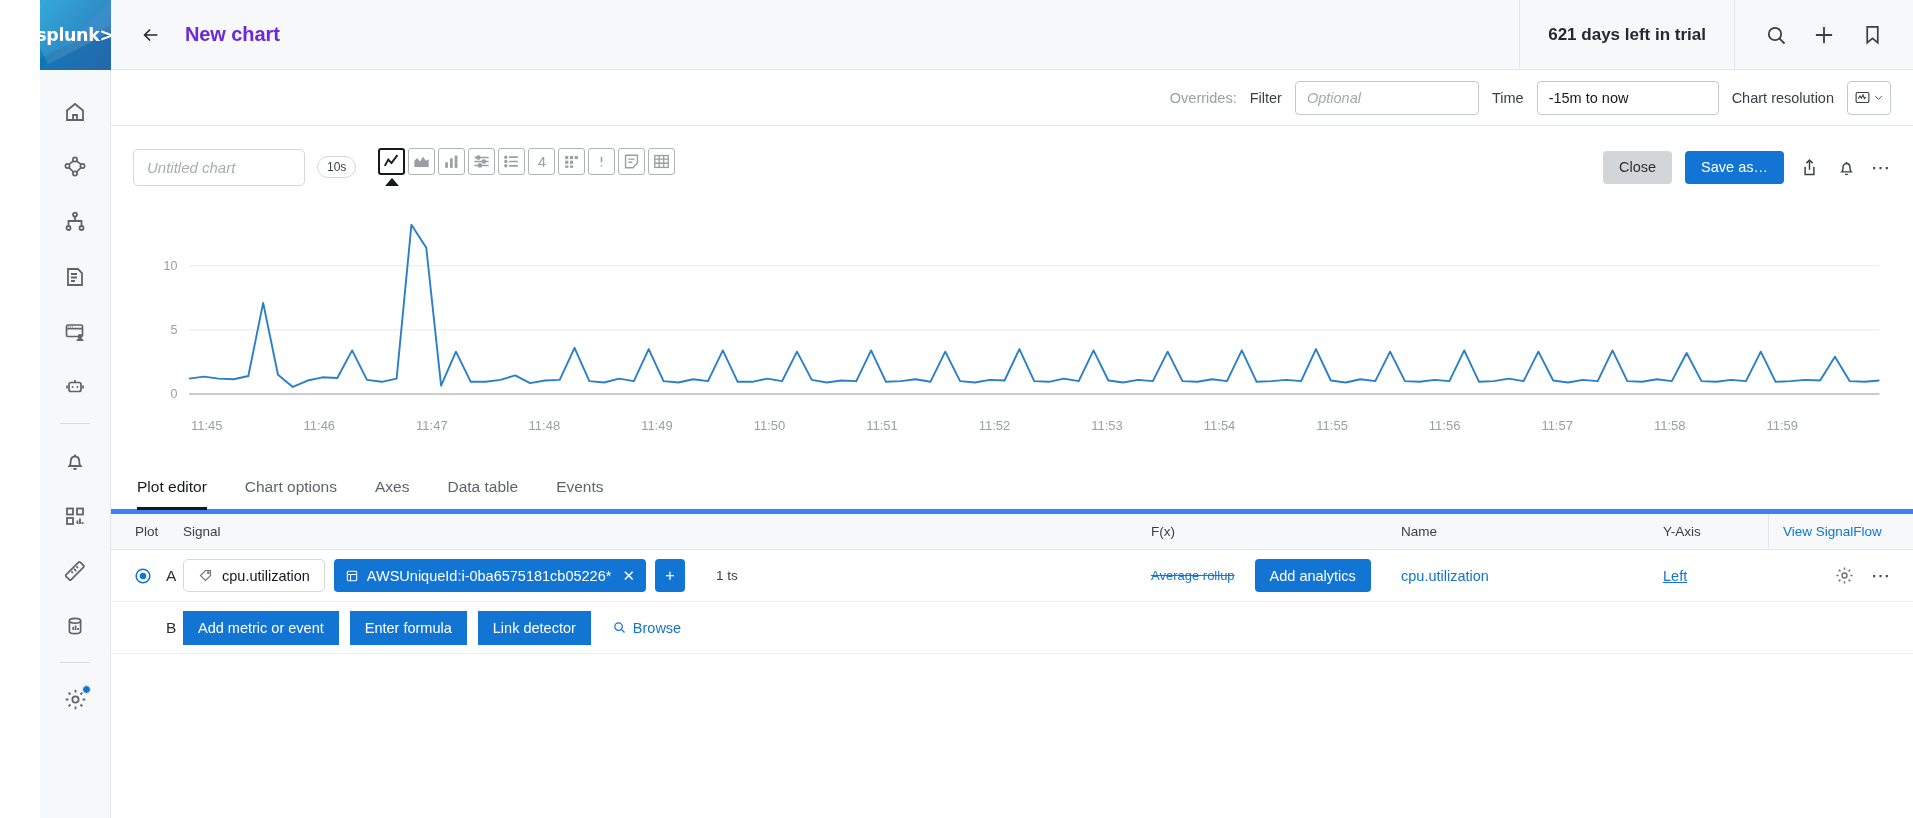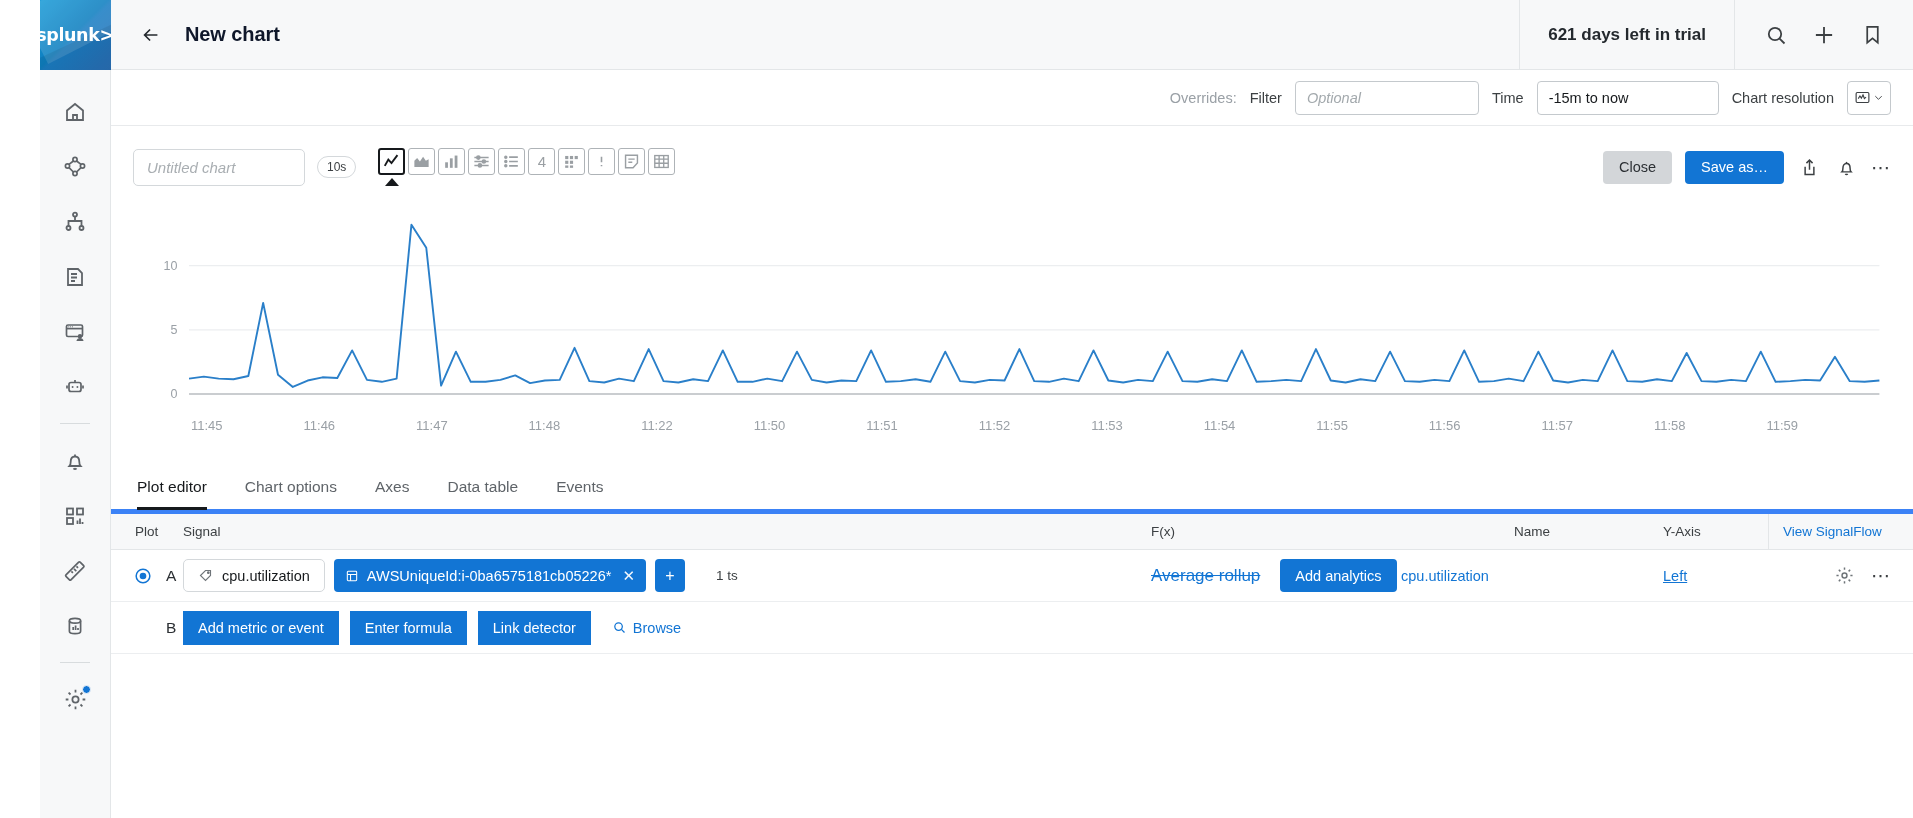--- a/index.html
+++ b/index.html
@@ -63,21 +63,21 @@
   
   .topbar {
     height: 70px; display: flex; align-items: stretch;
     background: #f7f8f9; border-bottom: 1px solid #e3e6e8;
   }
   .topbar-left { display: flex; align-items: center; flex: 1; padding-left: 26px; gap: 20px; }
   .back-btn {
     width: 28px; height: 28px; display: flex; align-items: center; justify-content: center;
     cursor: pointer; border-radius: 3px; color: #24292e;
   }
-  .page-title { font-size: 20px; font-weight: 600; color: #0f172a; letter-spacing: -.1px; }
+  .page-title { font-size: 20px; font-weight: 600; color: #6d28d9; letter-spacing: -.1px; }
   .trial-box {
     display: flex; align-items: center; padding: 0 28px;
     border-left: 1px solid #e3e6e8; border-right: 1px solid #e3e6e8;
     font-size: 17px; font-weight: 700; color: #24292e; white-space: nowrap;
   }
   .topbar-icons { display: flex; align-items: center; gap: 22px; padding: 0 28px; }
   .ticon { width: 26px; height: 26px; display: flex; align-items: center; justify-content: center; cursor: pointer; color: #3c4043; }
 
   
   .overrides {
@@ -157,21 +157,21 @@
   
   .tbl { width: 100%; }
   .tbl-head {
     display: flex; align-items: center; height: 36px;
     background: #f7f8f9; border-bottom: 1px solid #e3e6e8;
     font-size: 13.5px; color: #3c4043;
   }
   .th-plot { width: 72px; padding-left: 24px; }
   .th-signal { flex: 1; }
   .th-fx { width: 250px; }
-  .th-name { width: 262px; text-align: center; }
+  .th-name { width: 262px; }
   .th-yaxis { width: 105px; }
   .th-flow {
     width: 145px; color: #1275d4; cursor: pointer;
     border-left: 1px solid #e3e6e8; height: 36px; display: flex; align-items: center; padding-left: 14px;
   }
   .row {
     display: flex; align-items: center; min-height: 52px;
     border-bottom: 1px solid #eceef0; font-size: 14.5px;
   }
   .row-plot { width: 72px; display: flex; align-items: center; gap: 13px; padding-left: 22px; }
@@ -189,21 +189,21 @@
     font-size: 14.5px; cursor: pointer; white-space: nowrap;
   }
   .chip-x { font-size: 15px; opacity: .95; margin-left: 3px; cursor: pointer; }
   .chip-plus {
     width: 30px; height: 33px; background: #1275d4; color: #fff; border-radius: 4px;
     display: flex; align-items: center; justify-content: center; font-size: 16px; cursor: pointer;
   }
   .ts-count { margin-left: 22px; font-size: 13.5px; color: #3c4043; }
   .row-fx { width: 250px; display: flex; align-items: center; gap: 20px; }
   .rollup-link {
-    color: #1275d4; text-decoration: line-through; font-size: 17px; cursor: pointer;
+    color: #1275d4; text-decoration: line-through; font-size: 13px; cursor: pointer;
   }
   .btn-analytics {
     background: #1275d4; color: #fff; border: none; border-radius: 4px;
     height: 33px; padding: 0 15px; font-size: 14.5px; cursor: pointer;
     font-family: "Liberation Sans", sans-serif; white-space: nowrap;
   }
   .row-name { width: 262px; color: #1275d4; cursor: pointer; }
   .row-yaxis { width: 105px; }
   .yaxis-link { color: #1275d4; text-decoration: underline; cursor: pointer; }
   .row-actions { width: 145px; display: flex; align-items: center; justify-content: flex-end; gap: 16px; padding-right: 22px; }
@@ -516,21 +516,21 @@
           <text x="46" y="134.36206896551724" text-anchor="end" font-size="13" fill="#9aa0a6" font-family="&quot;Liberation Sans&quot;, sans-serif">5</text>
           <line x1="58" x2="1808" y1="65.72413793103448" y2="65.72413793103448" stroke="#eceef0" stroke-width="1.2"></line>
           <text x="46" y="70.22413793103448" text-anchor="end" font-size="13" fill="#9aa0a6" font-family="&quot;Liberation Sans&quot;, sans-serif">10</text>
           <polyline points="58.00,178.61 73.35,176.68 88.70,178.61 104.05,179.25 119.40,176.04 134.75,102.92 150.11,174.76 165.46,186.94 180.81,180.53 196.16,177.32 211.51,177.97 226.86,150.39 242.21,179.89 257.56,181.81 272.91,178.61 288.26,24.68 303.61,47.77 318.96,185.66 334.32,151.67 349.67,181.81 365.02,181.81 380.37,179.89 395.72,175.40 411.07,183.10 426.42,180.53 441.77,179.89 457.12,147.82 472.47,181.17 487.82,182.46 503.18,178.61 518.53,181.17 533.88,149.10 549.23,181.17 564.58,182.46 579.93,179.25 595.28,181.17 610.63,150.39 625.98,181.81 641.33,181.81 656.68,178.61 672.04,181.17 687.39,151.67 702.74,179.89 718.09,182.46 733.44,180.53 748.79,181.17 764.14,150.39 779.49,181.81 794.84,181.17 810.19,179.25 825.54,181.81 840.89,151.67 856.25,181.17 871.60,182.46 886.95,179.89 902.30,180.53 917.65,149.10 933.00,181.17 948.35,181.81 963.70,178.61 979.05,181.17 994.40,150.39 1009.75,180.53 1025.11,182.46 1040.46,179.89 1055.81,181.17 1071.16,151.67 1086.51,181.17 1101.86,181.81 1117.21,179.25 1132.56,181.17 1147.91,150.39 1163.26,181.81 1178.61,181.17 1193.96,179.89 1209.32,181.17 1224.67,149.10 1240.02,180.53 1255.37,182.46 1270.72,179.25 1286.07,181.17 1301.42,151.67 1316.77,181.17 1332.12,181.81 1347.47,179.89 1362.82,181.17 1378.18,150.39 1393.53,181.81 1408.88,181.17 1424.23,178.61 1439.58,181.17 1454.93,151.67 1470.28,180.53 1485.63,182.46 1500.98,179.89 1516.33,181.17 1531.68,150.39 1547.04,181.17 1562.39,181.81 1577.74,179.25 1593.09,181.17 1608.44,152.95 1623.79,181.17 1639.14,181.81 1654.49,179.89 1669.84,181.17 1685.19,151.67 1700.54,181.81 1715.89,181.17 1731.25,179.89 1746.60,180.53 1761.95,156.80 1777.30,181.17 1792.65,181.81 1808.00,180.53" fill="none" stroke="#2a7fc9" stroke-width="1.9" stroke-linejoin="round" vector-effect="non-scaling-stroke"></polyline>
         </svg>
       <div class="x-labels" id="x-labels">
           <div class="x-lab">11:45</div>
           <div class="x-lab">11:46</div>
           <div class="x-lab">11:47</div>
           <div class="x-lab">11:48</div>
-          <div class="x-lab">11:22</div>
+          <div class="x-lab">11:49</div>
           <div class="x-lab">11:50</div>
           <div class="x-lab">11:51</div>
           <div class="x-lab">11:52</div>
           <div class="x-lab">11:53</div>
           <div class="x-lab">11:54</div>
           <div class="x-lab">11:55</div>
           <div class="x-lab">11:56</div>
           <div class="x-lab">11:57</div>
           <div class="x-lab">11:58</div>
           <div class="x-lab">11:59</div>

